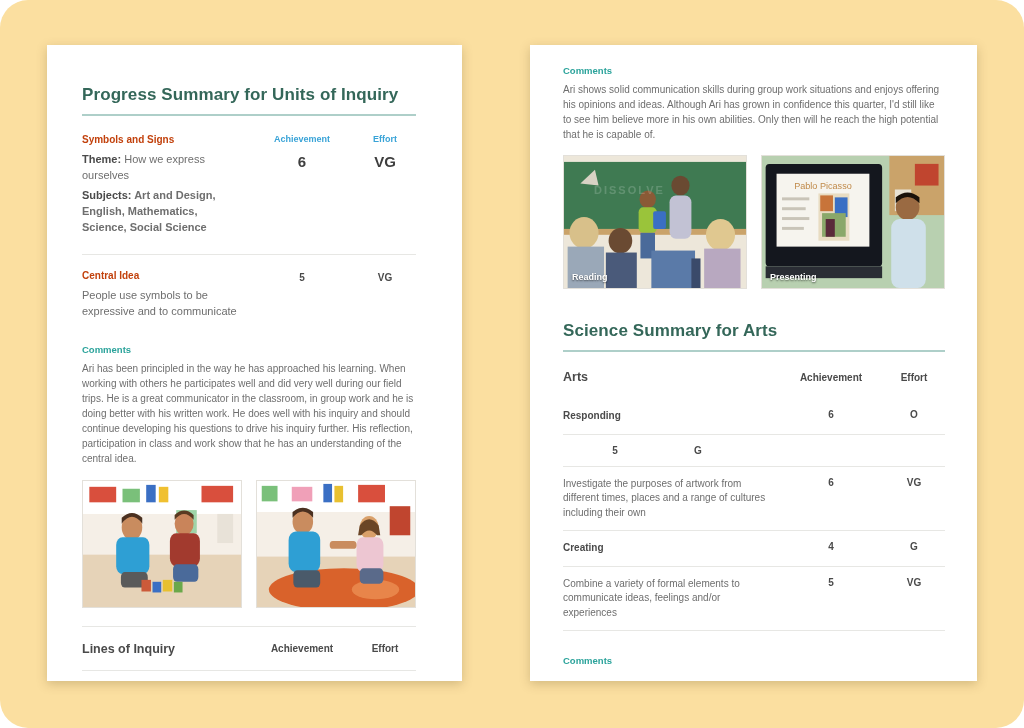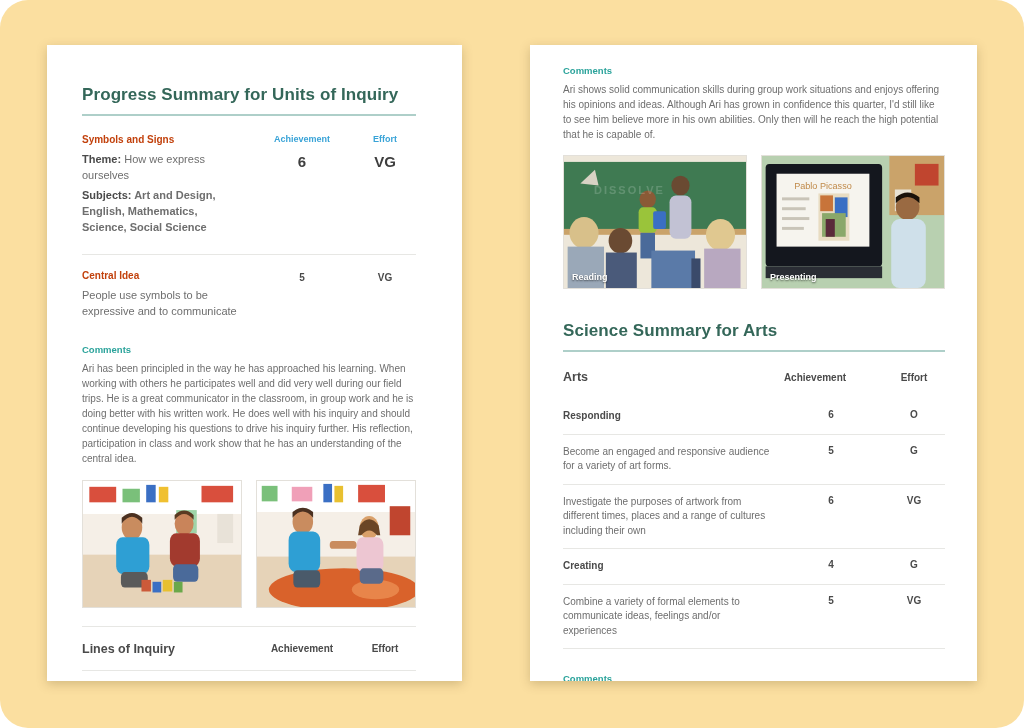--- a/index.html
+++ b/index.html
@@ -243,32 +243,31 @@
           <path d="M147 48 q13 -13 26 0 l0 -6 q-13 -10 -26 0 z" fill="#1a120a"></path>
           <rect x="142" y="64" width="38" height="70" rx="9" fill="#cfe0ea"></rect>
         </svg>
         <div class="photo-caption">Presenting</div>
       </div>
     </div>
 
     <div class="doc-h1" style="margin-top:32px;">Science Summary for Arts</div>
 
     <div>
-      <div class="thead" style="padding:16px 0 13px 0;gap:16px;">
+      <div class="thead" style="padding:16px 0 13px 0;">
         <div class="tlabel bold" style="font-size:12.5px;">Arts</div>
         <div class="tval col-head">Achievement</div>
         <div class="tval te col-head">Effort</div>
       </div>
       <div class="trow divider">
         <div class="tlabel bold">Responding</div>
         <div class="tval">6</div>
         <div class="tval te">O</div>
       </div>
       <div class="trow divider">
-        <div class="tlabel">Become an engaged and responsive audience for a variety of art forms.</div>
         <div class="tval">5</div>
         <div class="tval te">G</div>
       </div>
       <div class="trow divider">
         <div class="tlabel">Investigate the purposes of artwork from different times, places and a range of cultures including their own</div>
         <div class="tval">6</div>
         <div class="tval te">VG</div>
       </div>
       <div class="trow divider">
         <div class="tlabel bold">Creating</div>

